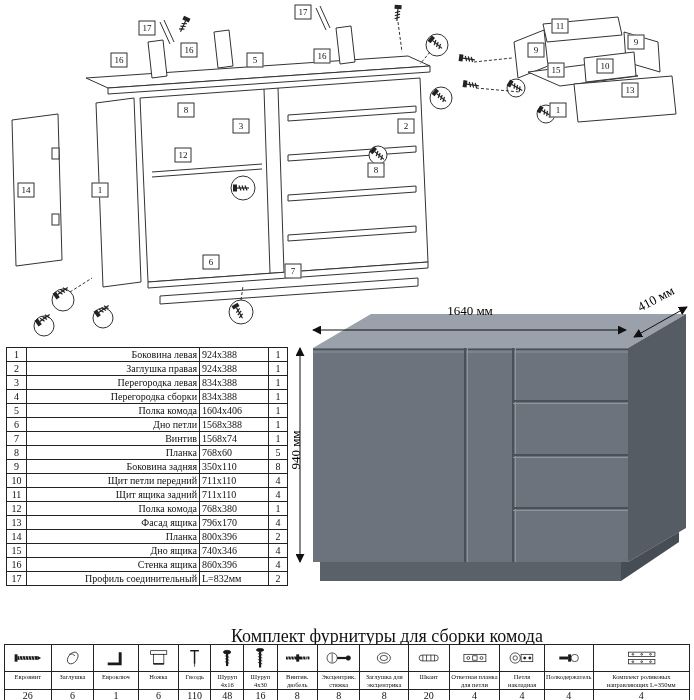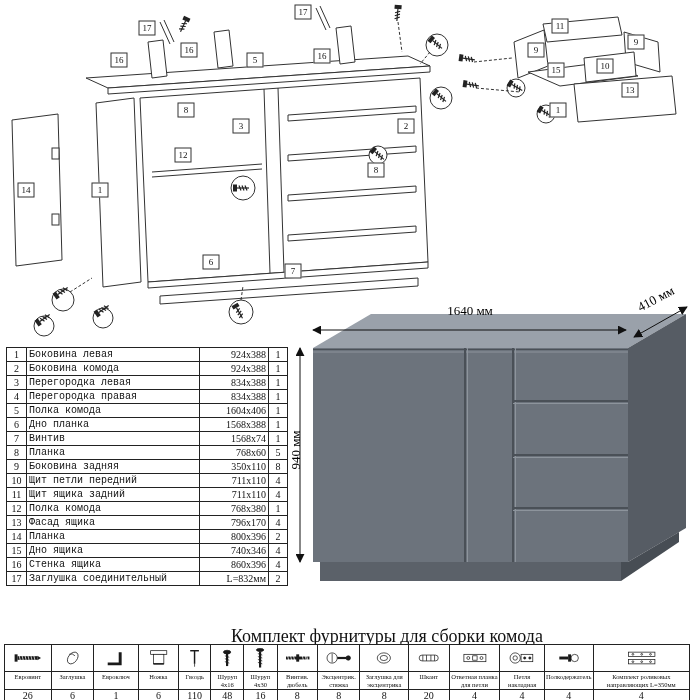--- a/index.html
+++ b/index.html
@@ -11,22 +11,22 @@
   .callout-layer { position:absolute; left:0; top:0; width:694px; height:345px; pointer-events:none; }
   .callout { position:absolute; min-width:12px; height:13px; transform:translate(-50%,-50%);
              border:1px solid #333; background:#fff; font-size:9px; line-height:12px;
              text-align:center; padding:0 1.5px; font-family:"Liberation Serif", serif; }
 
   
   .parts-table { position:absolute; left:6px; top:347px; border-collapse:collapse; background:#fff; }
   .parts-table td { border:1px solid #222; font-size:10px; line-height:11px; height:13px;
                     padding:0 2px; white-space:nowrap; overflow:hidden; }
   .col-num  { width:15px; text-align:center; }
-  .col-name { width:168px; text-align:left;font-family:Liberation Mono, monospace; }
-  .col-size { width:64px; text-align:right; }
+  .col-name { width:168px; text-align:right; }
+  .col-size { width:64px; text-align:left; }
   .col-qty  { width:14px; text-align:center; }
 
   
   .render3d { position:absolute; left:288px; top:290px; width:414px; height:315px; }
   .dim { position:absolute; font-size:13px; color:#000; }
   .dim-w { left:142px; top:13px; width:80px; text-align:center; }
   .dim-d { left:338px; top:1px; width:60px; text-align:center; transform:rotate(-28deg); }
   .dim-h { left:-22px; top:152px; width:60px; text-align:center; transform:rotate(-90deg); }
 
   
@@ -163,45 +163,45 @@
   <table class="parts-table">
     <tbody>
         <tr>
           <td class="col-num">1</td>
           <td class="col-name">Боковина левая</td>
           <td class="col-size">924x388</td>
           <td class="col-qty">1</td>
         </tr>
         <tr>
           <td class="col-num">2</td>
-          <td class="col-name">Боковина комода</td>
+          <td class="col-name">Заглушка правая</td>
           <td class="col-size">924x388</td>
           <td class="col-qty">1</td>
         </tr>
         <tr>
           <td class="col-num">3</td>
           <td class="col-name">Перегородка левая</td>
           <td class="col-size">834x388</td>
           <td class="col-qty">1</td>
         </tr>
         <tr>
           <td class="col-num">4</td>
-          <td class="col-name">Перегородка правая</td>
+          <td class="col-name">Перегородка сборки</td>
           <td class="col-size">834x388</td>
           <td class="col-qty">1</td>
         </tr>
         <tr>
           <td class="col-num">5</td>
           <td class="col-name">Полка комода</td>
           <td class="col-size">1604x406</td>
           <td class="col-qty">1</td>
         </tr>
         <tr>
           <td class="col-num">6</td>
-          <td class="col-name">Дно планка</td>
+          <td class="col-name">Дно петли</td>
           <td class="col-size">1568x388</td>
           <td class="col-qty">1</td>
         </tr>
         <tr>
           <td class="col-num">7</td>
           <td class="col-name">Винтив</td>
           <td class="col-size">1568x74</td>
           <td class="col-qty">1</td>
         </tr>
         <tr>
@@ -253,21 +253,21 @@
           <td class="col-qty">4</td>
         </tr>
         <tr>
           <td class="col-num">16</td>
           <td class="col-name">Стенка ящика</td>
           <td class="col-size">860x396</td>
           <td class="col-qty">4</td>
         </tr>
         <tr>
           <td class="col-num">17</td>
-          <td class="col-name">Заглушка соединительный</td>
+          <td class="col-name">Профиль соединительный</td>
           <td class="col-size">L=832мм</td>
           <td class="col-qty">2</td>
         </tr>
       </tbody>
   </table>
 
   <div class="render3d">
     <svg width="414" height="315" viewBox="0 0 414 315">
       <defs>
         <marker id="arr" viewBox="0 0 10 10" refX="9" refY="5" markerWidth="9" markerHeight="9" orient="auto-start-reverse">

